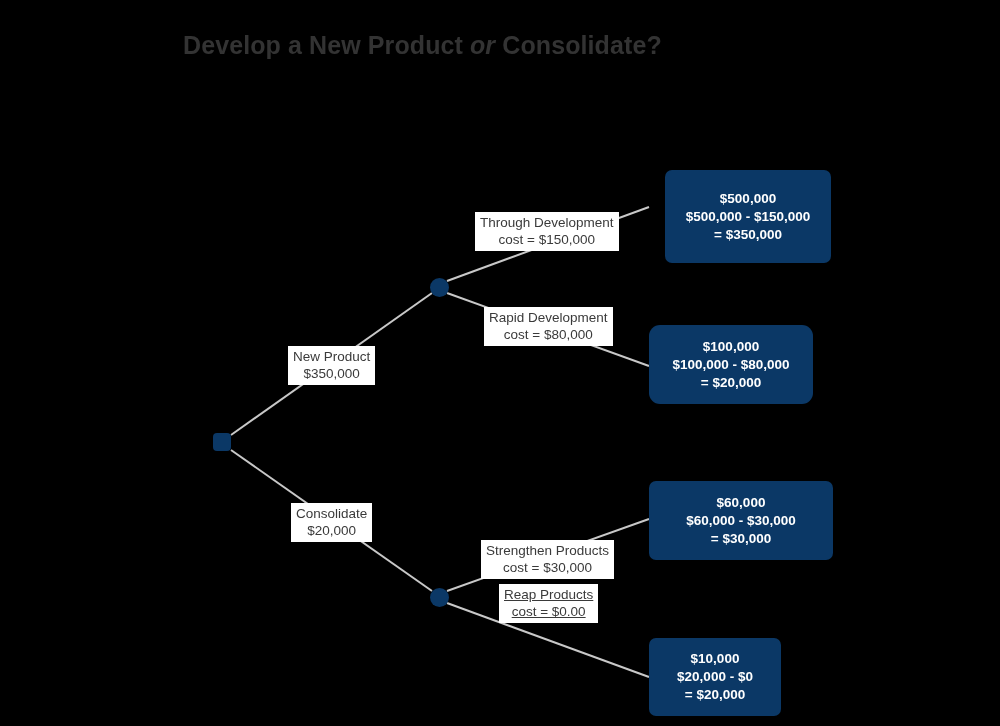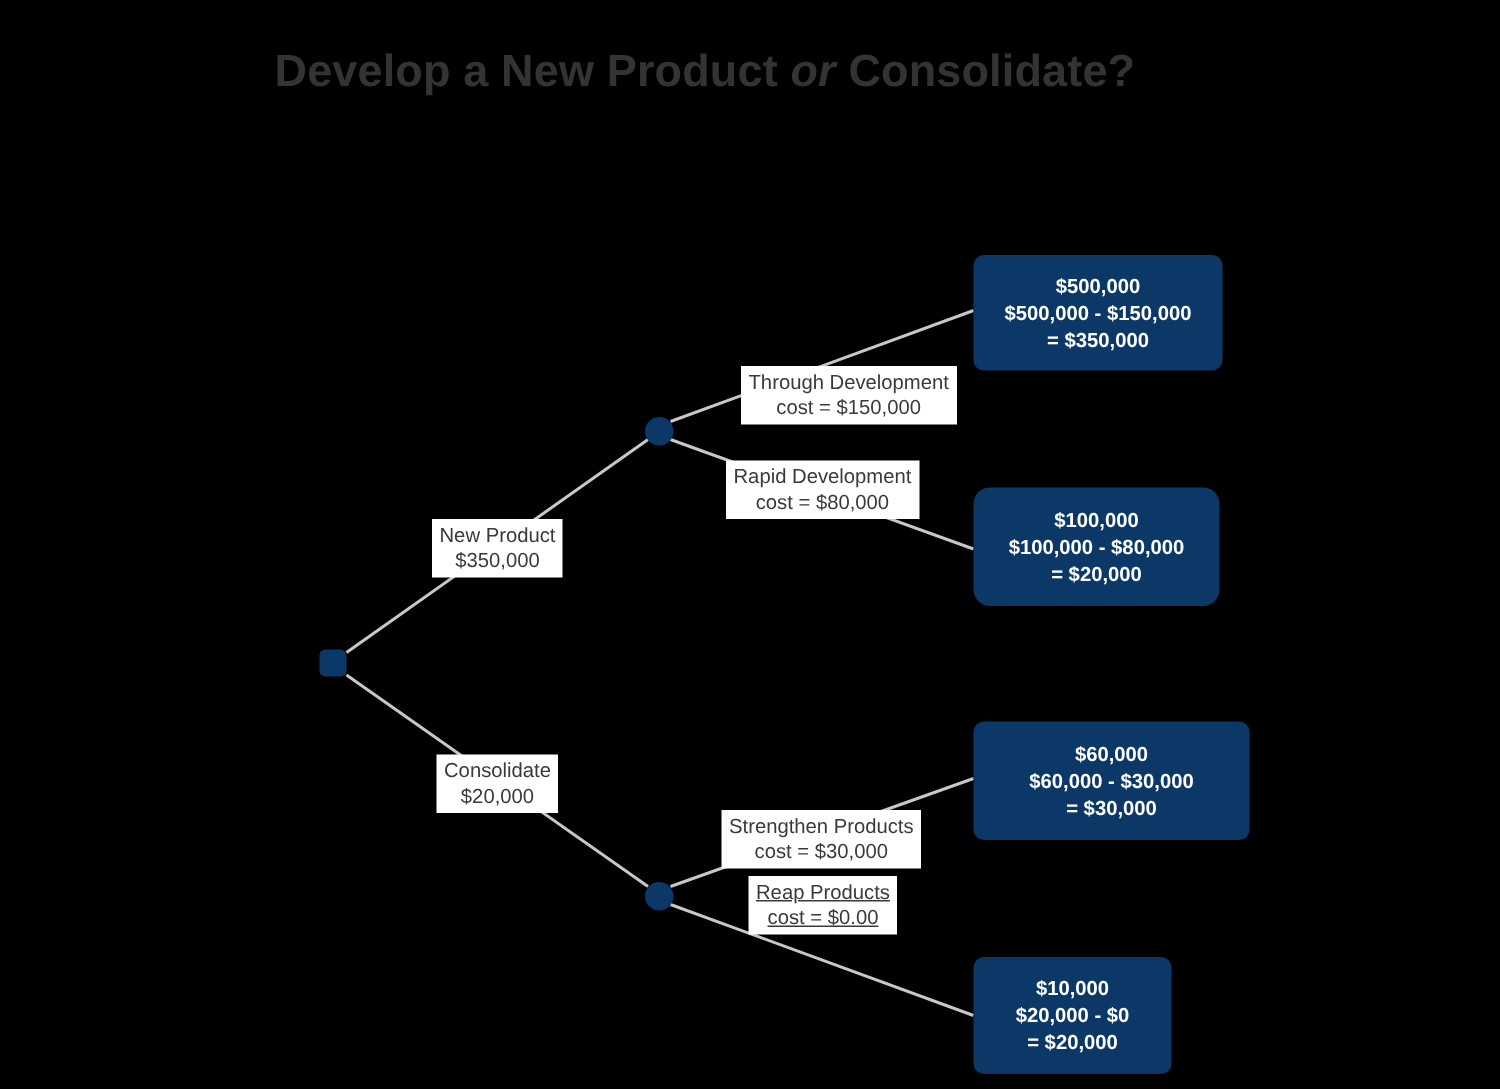--- a/index.html
+++ b/index.html
@@ -12,21 +12,21 @@
     width: 1000px;
     height: 726px;
     background: #000000;
     overflow: hidden;
     font-family: "Liberation Sans", sans-serif;
   }
   #title {
     position: absolute;
     left: 183px;
     top: 31px;
-    font-size: 30px;
+    font-size: 25px;
     font-weight: bold;
     color: #333333;
     letter-spacing: 0.1px;
     white-space: nowrap;
   }
   #title .em {
     font-style: italic;
     font-weight: bold;
   }
   svg#edges {
@@ -101,41 +101,41 @@
   <div class="branch-label" style="left:288px; top:346px;text-align:center;">
     <div>New Product</div>
     <div>$350,000</div>
   </div>
 
   <div class="branch-label" style="left:291px; top:503px;">
     <div>Consolidate</div>
     <div>$20,000</div>
   </div>
 
-  <div class="branch-label" style="left:475px; top:244px;margin-left:19px;">
+  <div class="branch-label" style="left:475px; top:212px;">
     <div>Through Development</div>
     <div>cost = $150,000</div>
   </div>
 
   <div class="branch-label" style="left:484px; top:307px;">
     <div>Rapid Development</div>
     <div>cost = $80,000</div>
   </div>
 
   <div class="branch-label" style="left:481px; top:540px;">
     <div>Strengthen Products</div>
     <div>cost = $30,000</div>
   </div>
 
   <div class="branch-label" style="left:499px; top:584px;text-decoration:underline;">
     <div>Reap Products</div>
     <div>cost = $0.00</div>
   </div>
 
-  <div class="leaf-box" style="left:649px; top:170px; width:166px; height:77px;">
+  <div class="leaf-box" style="left:665px; top:170px; width:166px; height:93px;">
     <div>$500,000</div>
     <div>$500,000 - $150,000</div>
     <div>= $350,000</div>
   </div>
 
   <div class="leaf-box" style="left:649px; top:325px; width:164px; height:79px;border-radius:11px;">
     <div>$100,000</div>
     <div>$100,000 - $80,000</div>
     <div>= $20,000</div>
   </div>

